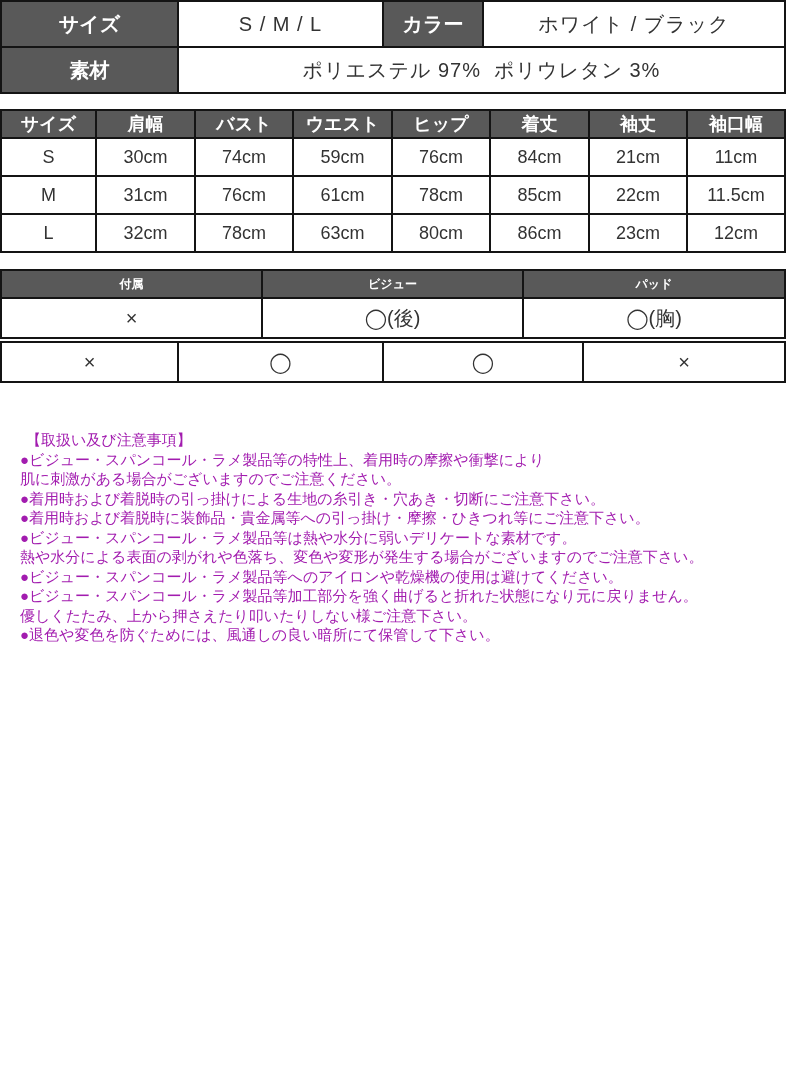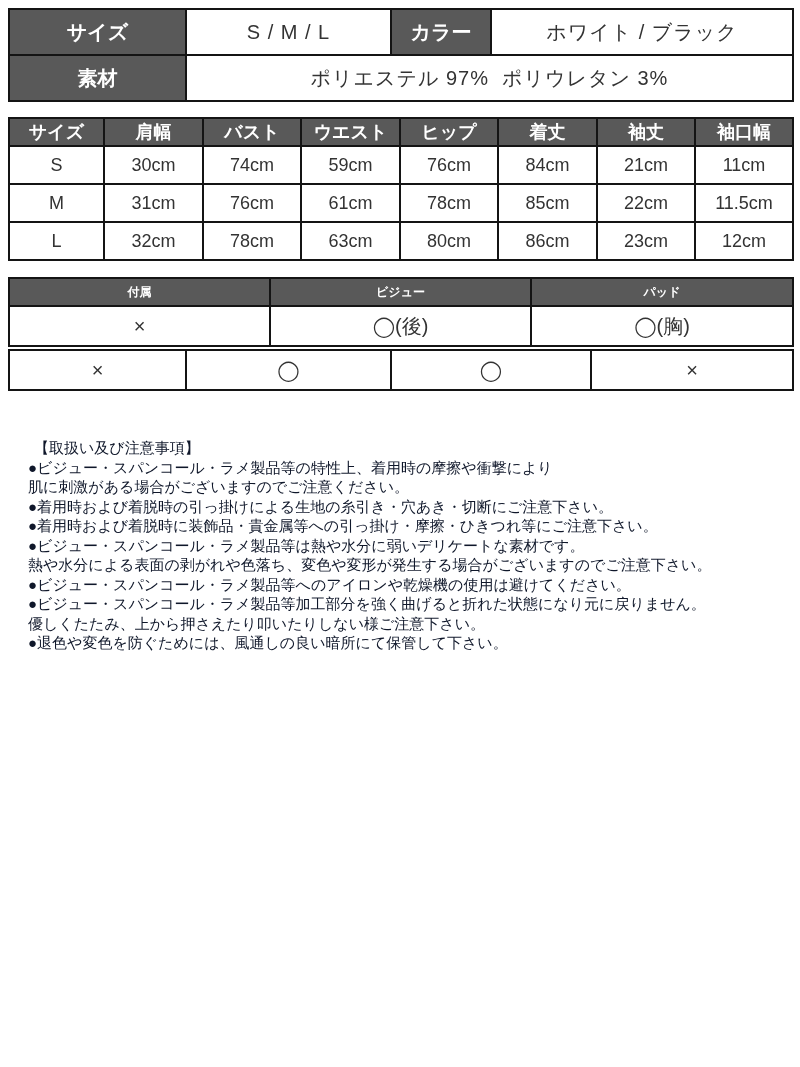--- a/index.html
+++ b/index.html
@@ -8,21 +8,20 @@
     background: #ffffff;
     font-family: "Liberation Sans", "DejaVu Sans", sans-serif;
     color: #333333;
   }
   body {
     width: 800px;
     height: 1067px;
     overflow: hidden;
   }
   .wrap {
-    padding: 8px;
     box-sizing: border-box;
     width: 680px;
   }
   table {
     border-collapse: collapse;
     table-layout: fixed;
     width: 784px;
     background: #ffffff;
   }
   th, td {
@@ -59,21 +58,21 @@
   .t4 { margin-top: 2px; }
   .t3 th, .t4 th { height: 26px; font-size: 12px; }
   .t3 td, .t4 td { height: 38px; font-size: 20px; }
 
   
   .notes {
     margin-top: 47px;
     padding-left: 20px;
     font-size: 15px;
     line-height: 19.5px;
-    color: #0f172a;
+    color: #a21caf;
   }
   .notes div { white-space: nowrap; }
   .notes-title { padding-left: 6px; }
 </style>
 </head>
 <body>
 
 <div class="wrap">
 
   <table class="t1">

